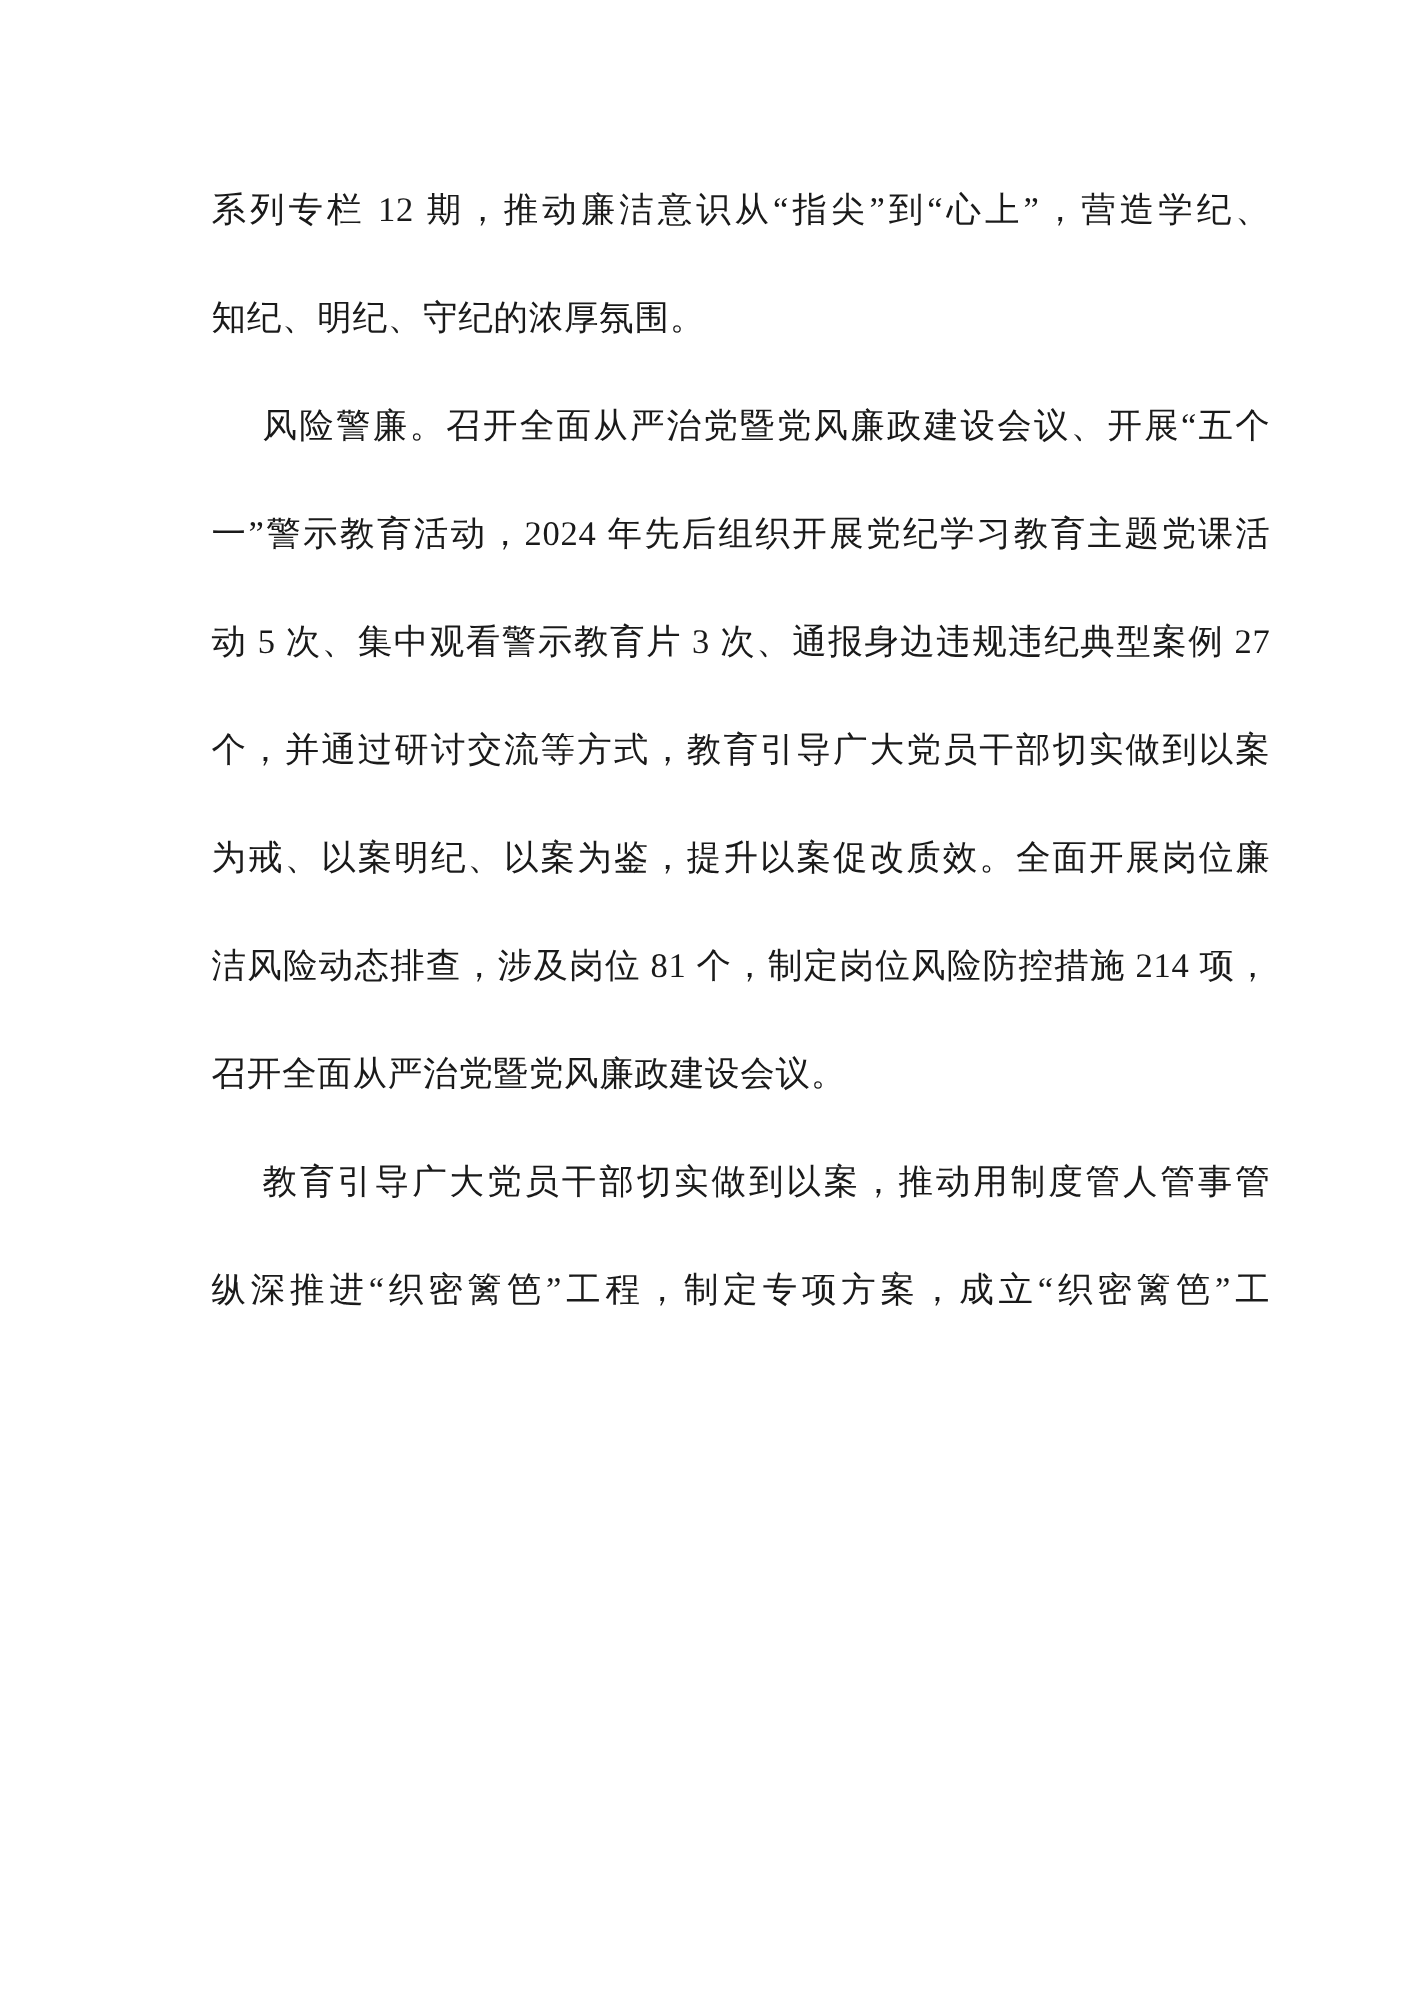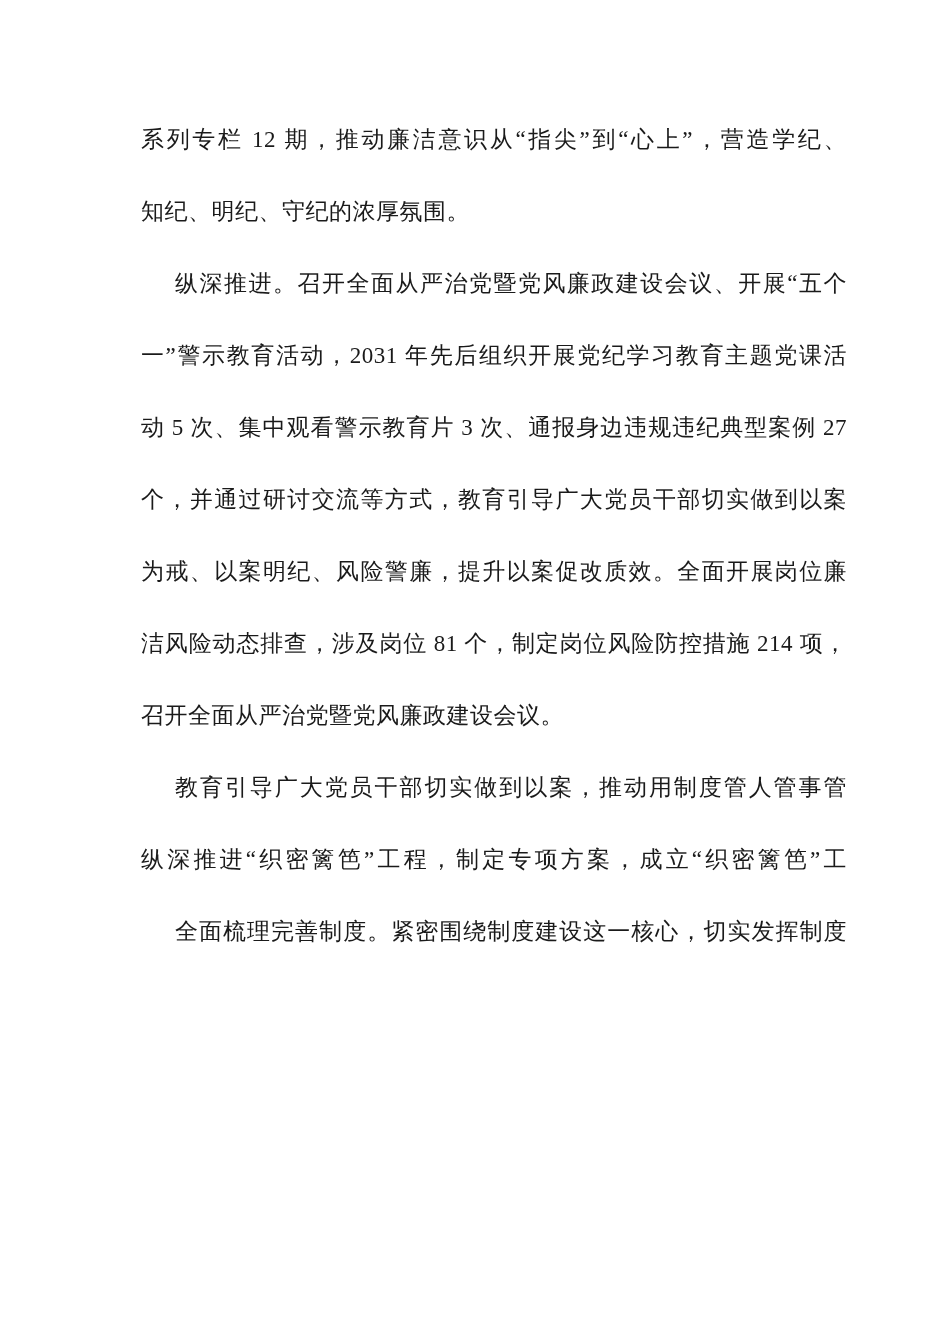--- a/index.html
+++ b/index.html
@@ -46,24 +46,23 @@
     font-weight: normal;
   }
 </style>
 </head>
 <body>
 
 <div class="page">
   <div class="text-block">
       <div class="line justify">系列专栏 12 期，推动廉洁意识从“指尖”到“心上”，营造学纪、</div>
       <div class="line left">知纪、明纪、守纪的浓厚氛围。</div>
-      <div class="line justify indent">纵深推进。召开全面从严治党暨党风廉政建设会议、开展“五个</div>
-      <div class="line justify">一”警示教育活动，2031 年先后组织开展党纪学习教育主题党课活</div>
+      <div class="line justify indent">风险警廉。召开全面从严治党暨党风廉政建设会议、开展“五个</div>
+      <div class="line justify">一”警示教育活动，2024 年先后组织开展党纪学习教育主题党课活</div>
       <div class="line justify">动 5 次、集中观看警示教育片 3 次、通报身边违规违纪典型案例 27</div>
       <div class="line justify">个，并通过研讨交流等方式，教育引导广大党员干部切实做到以案</div>
-      <div class="line justify">为戒、以案明纪、风险警廉，提升以案促改质效。全面开展岗位廉</div>
+      <div class="line justify">为戒、以案明纪、以案为鉴，提升以案促改质效。全面开展岗位廉</div>
       <div class="line justify">洁风险动态排查，涉及岗位 81 个，制定岗位风险防控措施 214 项，</div>
       <div class="line left">召开全面从严治党暨党风廉政建设会议。</div>
       <div class="line justify indent">教育引导广大党员干部切实做到以案，推动用制度管人管事管权，</div>
       <div class="line justify">纵深推进“织密篱笆”工程，制定专项方案，成立“织密篱笆”工</div>
-      <div class="line justify indent">全面梳理完善制度。紧密围绕制度建设这一核心，切实发挥制度</div>
     </div>
 </div>
 
 </body></html>

